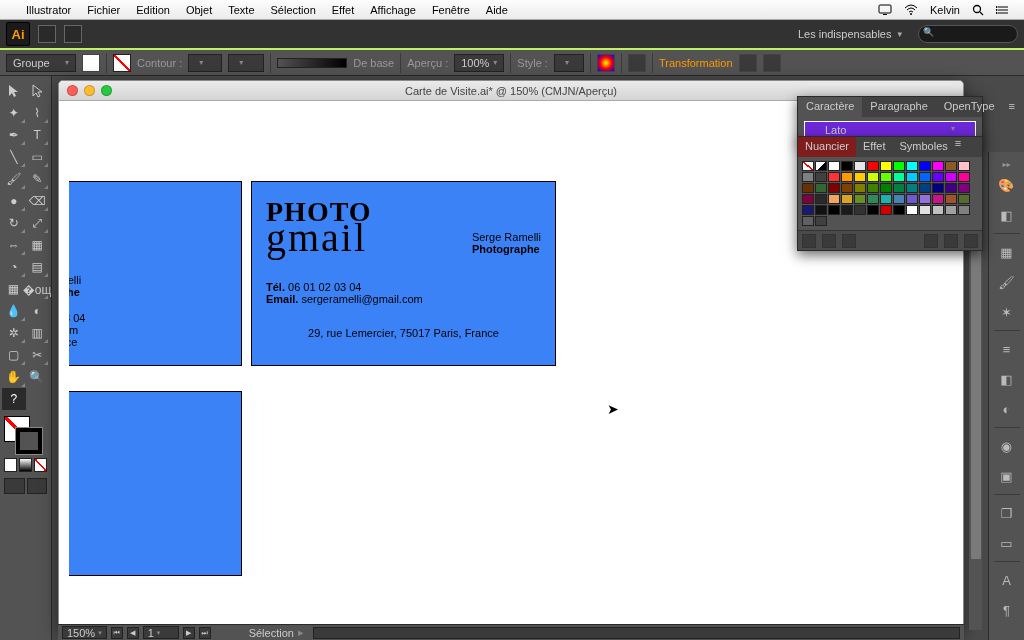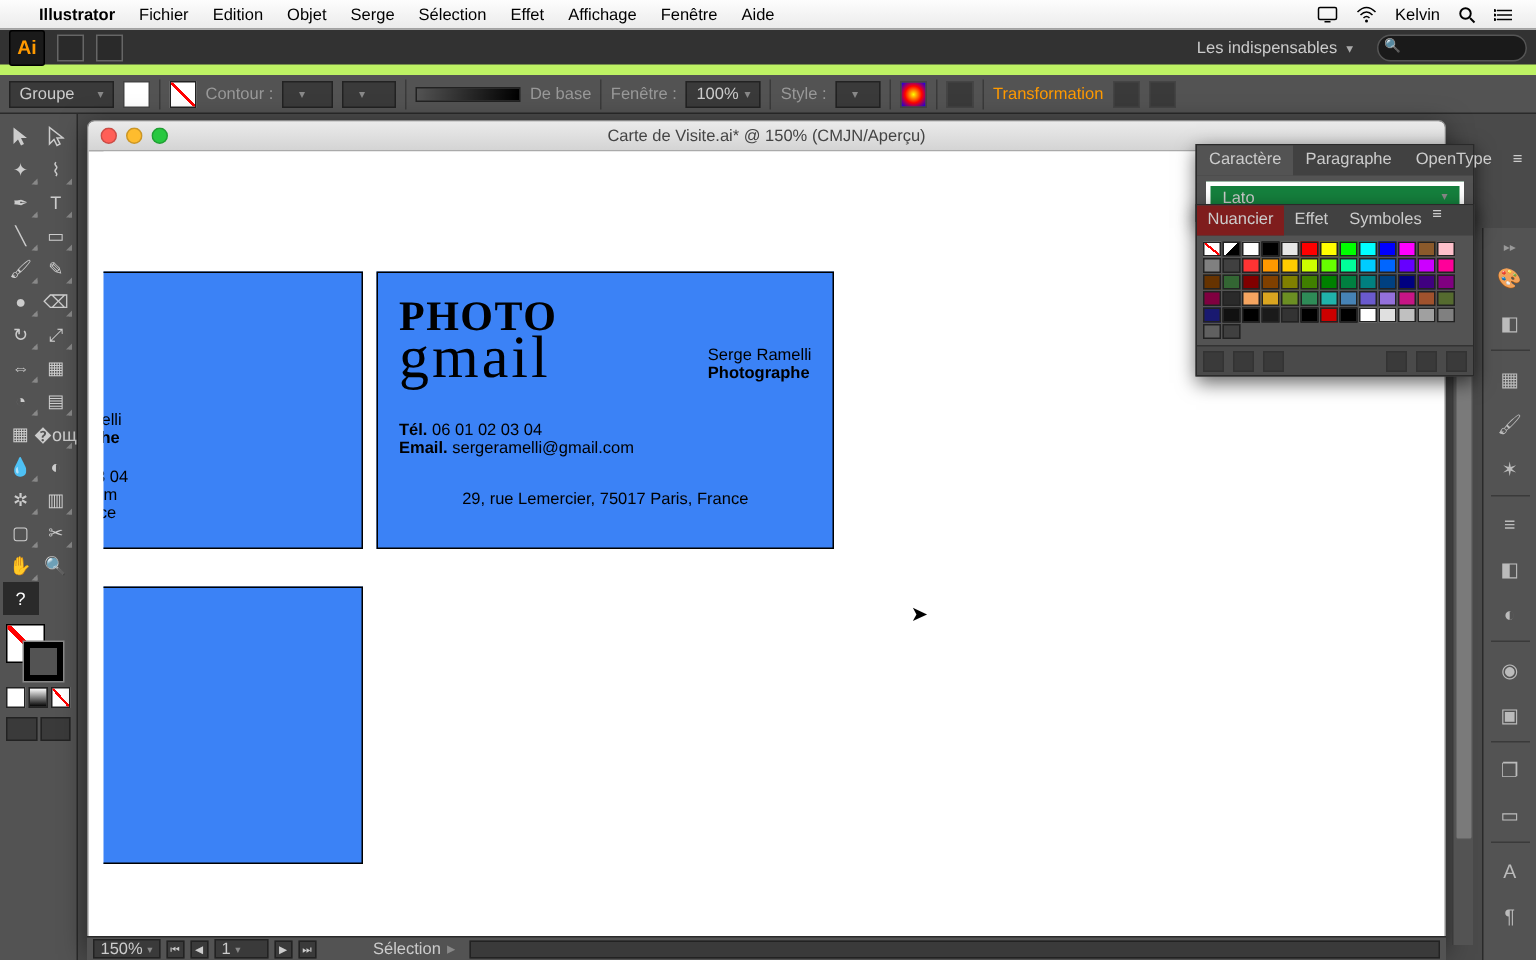--- a/index.html
+++ b/index.html
@@ -2,26 +2,26 @@
 <html><head>
 <meta charset="utf-8">
 <style>
 *{margin:0;padding:0;box-sizing:border-box;font-family:"Lucida Grande","Helvetica Neue",Arial,sans-serif;font-size:11px;user-select:none}
 body{width:1024px;height:640px;overflow:hidden;background:#4a4a4a;position:relative}
 
 
 .mac-menu{height:20px;background:linear-gradient(#fdfdfd,#ebebeb);border-bottom:1px solid #aaa;display:flex;align-items:center;padding:0 8px;color:#000}
 .mac-menu .apple{font-size:14px;margin-right:10px}
 .mac-menu .item{padding:0 8px;cursor:default}
-.mac-menu .item.bold{font-weight:bold}
+.mac-menu .item.bold{font-weight:normal}
 .mac-menu .spacer{flex:1}
 .mac-menu .status{padding:0 6px;display:inline-flex;align-items:center}
 
 
-.appbar{height:30px;background:#323232;display:flex;align-items:center;padding:0 6px;border-bottom:7px solid #bef264}
+.appbar{height:30px;background:#323232;display:flex;align-items:center;padding:0 6px;border-bottom:2px solid #bef264}
 .ai-logo{width:24px;height:24px;background:#1a1a1a;border:1px solid #000;display:flex;align-items:center;justify-content:center;color:#ff9a00;font-weight:bold;font-size:13px;border-radius:2px}
 .doc-icons{margin-left:8px;display:flex;gap:8px}
 .doc-icons span{width:18px;height:18px;border:1px solid #666;background:#2a2a2a;display:inline-block}
 .appbar .spacer{flex:1}
 .workspace{color:#ccc;padding:0 10px;display:flex;align-items:center;gap:6px}
 .workspace::after{content:"▾";font-size:9px;color:#aaa}
 .search{width:100px;height:18px;background:#1a1a1a;border:1px solid #555;border-radius:9px;margin-left:6px;position:relative}
 .search::before{content:"🔍";position:absolute;left:4px;top:1px;font-size:9px;color:#888}
 
 
@@ -104,21 +104,21 @@
 .rdock .sep{width:26px;height:1px;background:#3a3a3a;margin:3px 0}
 
 
 .fpanel{position:absolute;background:#535353;border:1px solid #2a2a2a;box-shadow:0 4px 12px rgba(0,0,0,.6);color:#ccc;font-size:10px}
 .fp1{left:797px;top:96px;width:186px}
 .fp1 .tabs{display:flex;background:#414141;height:20px}
 .fp1 .tab{padding:3px 8px;cursor:pointer}
 .fp1 .tab.active{background:#535353}
 .fp1 .menu-dots{margin-left:auto;padding:3px 6px}
 .fp1 .font-row{padding:4px 6px;display:flex}
-.fp1 .font-sel{flex:1;background:#15803d;border:3px solid #ffffff;padding:2px 8px;display:flex;justify-content:space-between}
+.fp1 .font-sel{flex:1;background:#6d28d9;border:1px solid #ffffff;padding:2px 20px;display:flex;justify-content:space-between}
 .fp1 .font-sel::after{content:"▾";font-size:8px;color:#888}
 
 .fp2{left:797px;top:136px;width:186px}
 .fp2 .tabs{display:flex;background:#414141;height:20px}
 .fp2 .tab{padding:3px 7px;cursor:pointer}
 .fp2 .tab.active{background:#7f1d1d}
 .fp2 .sw-grid{padding:4px;display:grid;grid-template-columns:repeat(13,12px);gap:1px}
 .fp2 .sw{width:12px;height:10px;border:1px solid #222}
 .fp2 .sw.none{background:#fff;position:relative}
 .fp2 .sw.none::after{content:"";position:absolute;inset:0;background:linear-gradient(to top right,transparent 44%,red 44%,red 56%,transparent 56%)}
@@ -129,21 +129,21 @@
 </style>
 </head>
 <body>
 
 <div class="mac-menu">
   <span class="apple"></span>
   <span class="item bold">Illustrator</span>
   <span class="item">Fichier</span>
   <span class="item">Edition</span>
   <span class="item">Objet</span>
-  <span class="item">Serge</span>
+  <span class="item">Texte</span>
   <span class="item">Sélection</span>
   <span class="item">Effet</span>
   <span class="item">Affichage</span>
   <span class="item">Fenêtre</span>
   <span class="item">Aide</span>
   <span class="spacer"></span>
   <span class="status">
     <svg width="14" height="12" viewBox="0 0 14 12">
         <rect x="1" y="1" width="12" height="8" rx="1" fill="none" stroke="#000"></rect>
         <rect x="5" y="10" width="4" height="1" fill="#000"></rect>
@@ -192,21 +192,21 @@
   <span class="mini-icon" style="background:#fff"></span>
   <span class="divider"></span>
   <span class="swatch-none"></span>
   <span class="label">Contour :</span>
   <span class="sel" style="min-width:34px"></span>
   <span class="sel" style="min-width:36px"></span>
   <span class="divider"></span>
   <span class="brush"></span>
   <span class="label">De base</span>
   <span class="divider"></span>
-  <span class="label">Fenêtre :</span>
+  <span class="label">Aperçu :</span>
   <span class="sel" style="min-width:44px">100%</span>
   <span class="divider"></span>
   <span class="label">Style :</span>
   <span class="sel" style="min-width:30px"></span>
   <span class="divider"></span>
   <span class="mini-icon" style="background:radial-gradient(circle,#ff0,#f00,#00f)"></span>
   <span class="divider"></span>
   <span class="mini-icon"></span>
   <span class="divider"></span>
   <span class="orange">Transformation</span>

